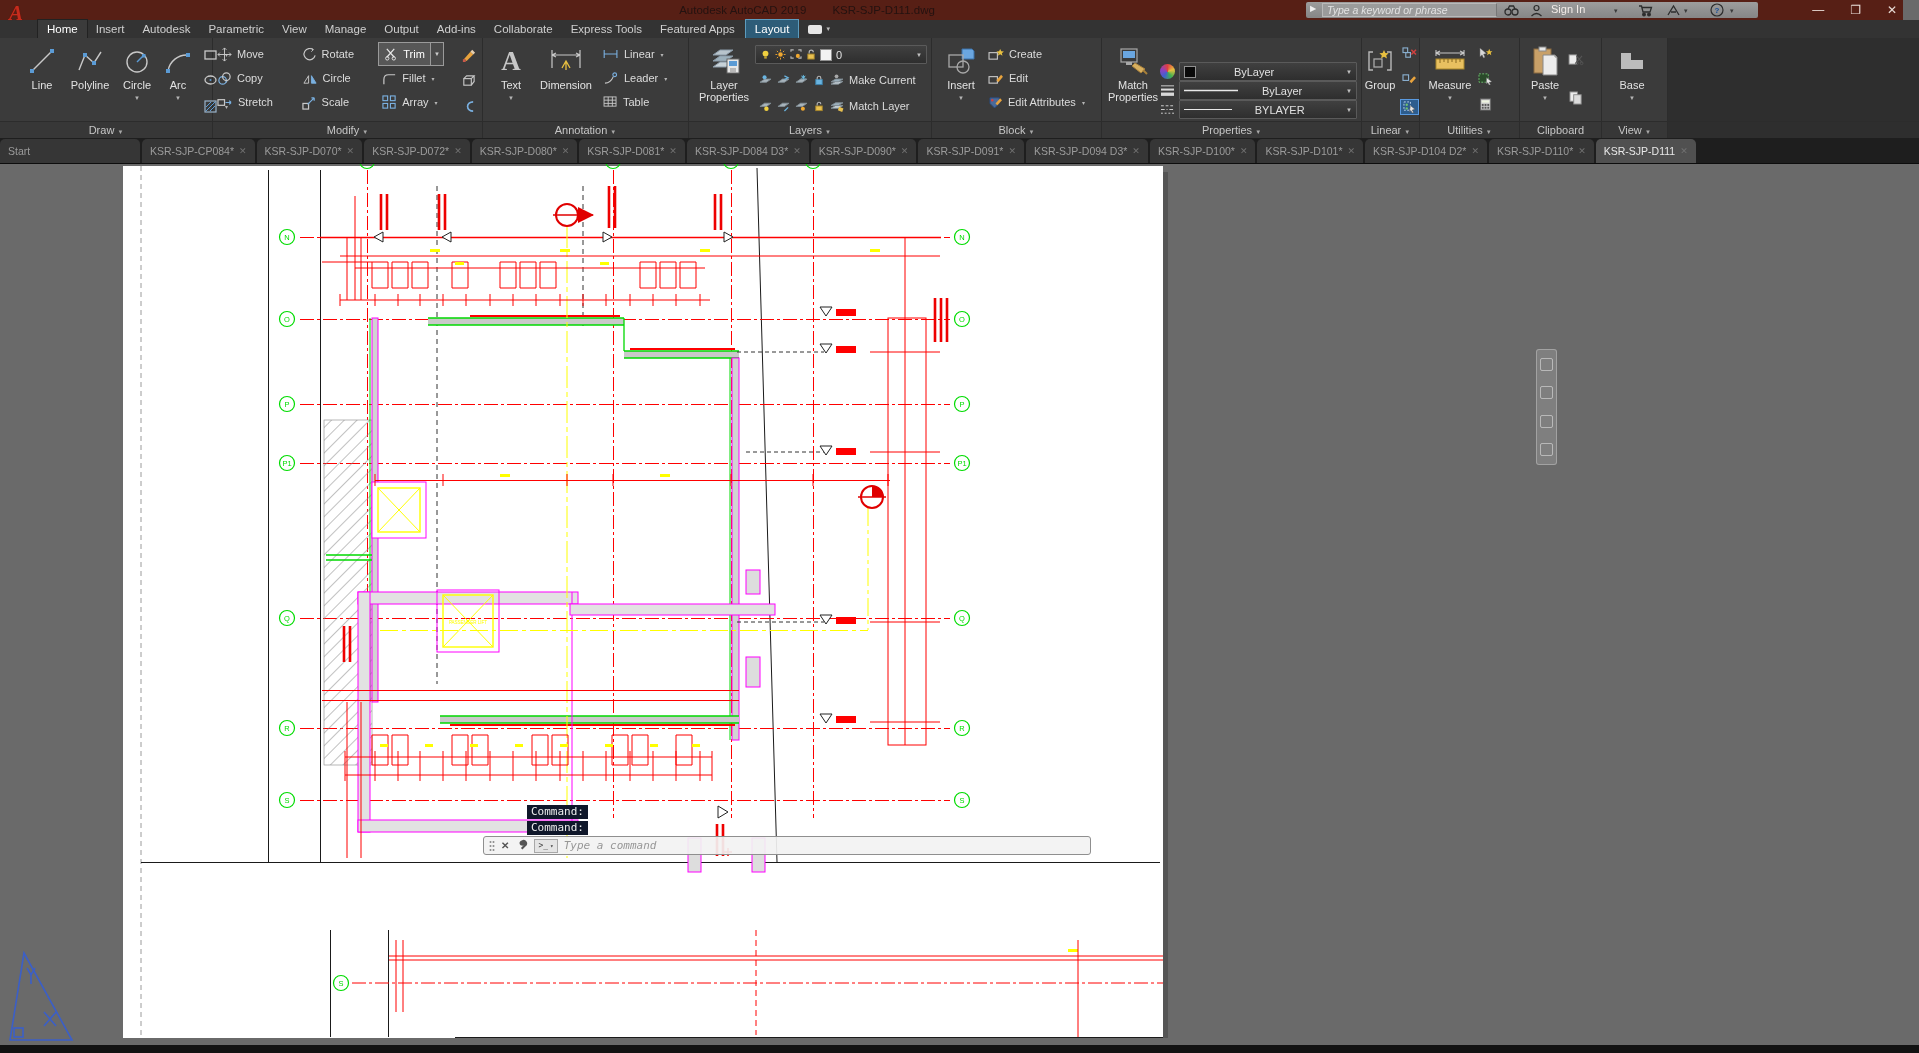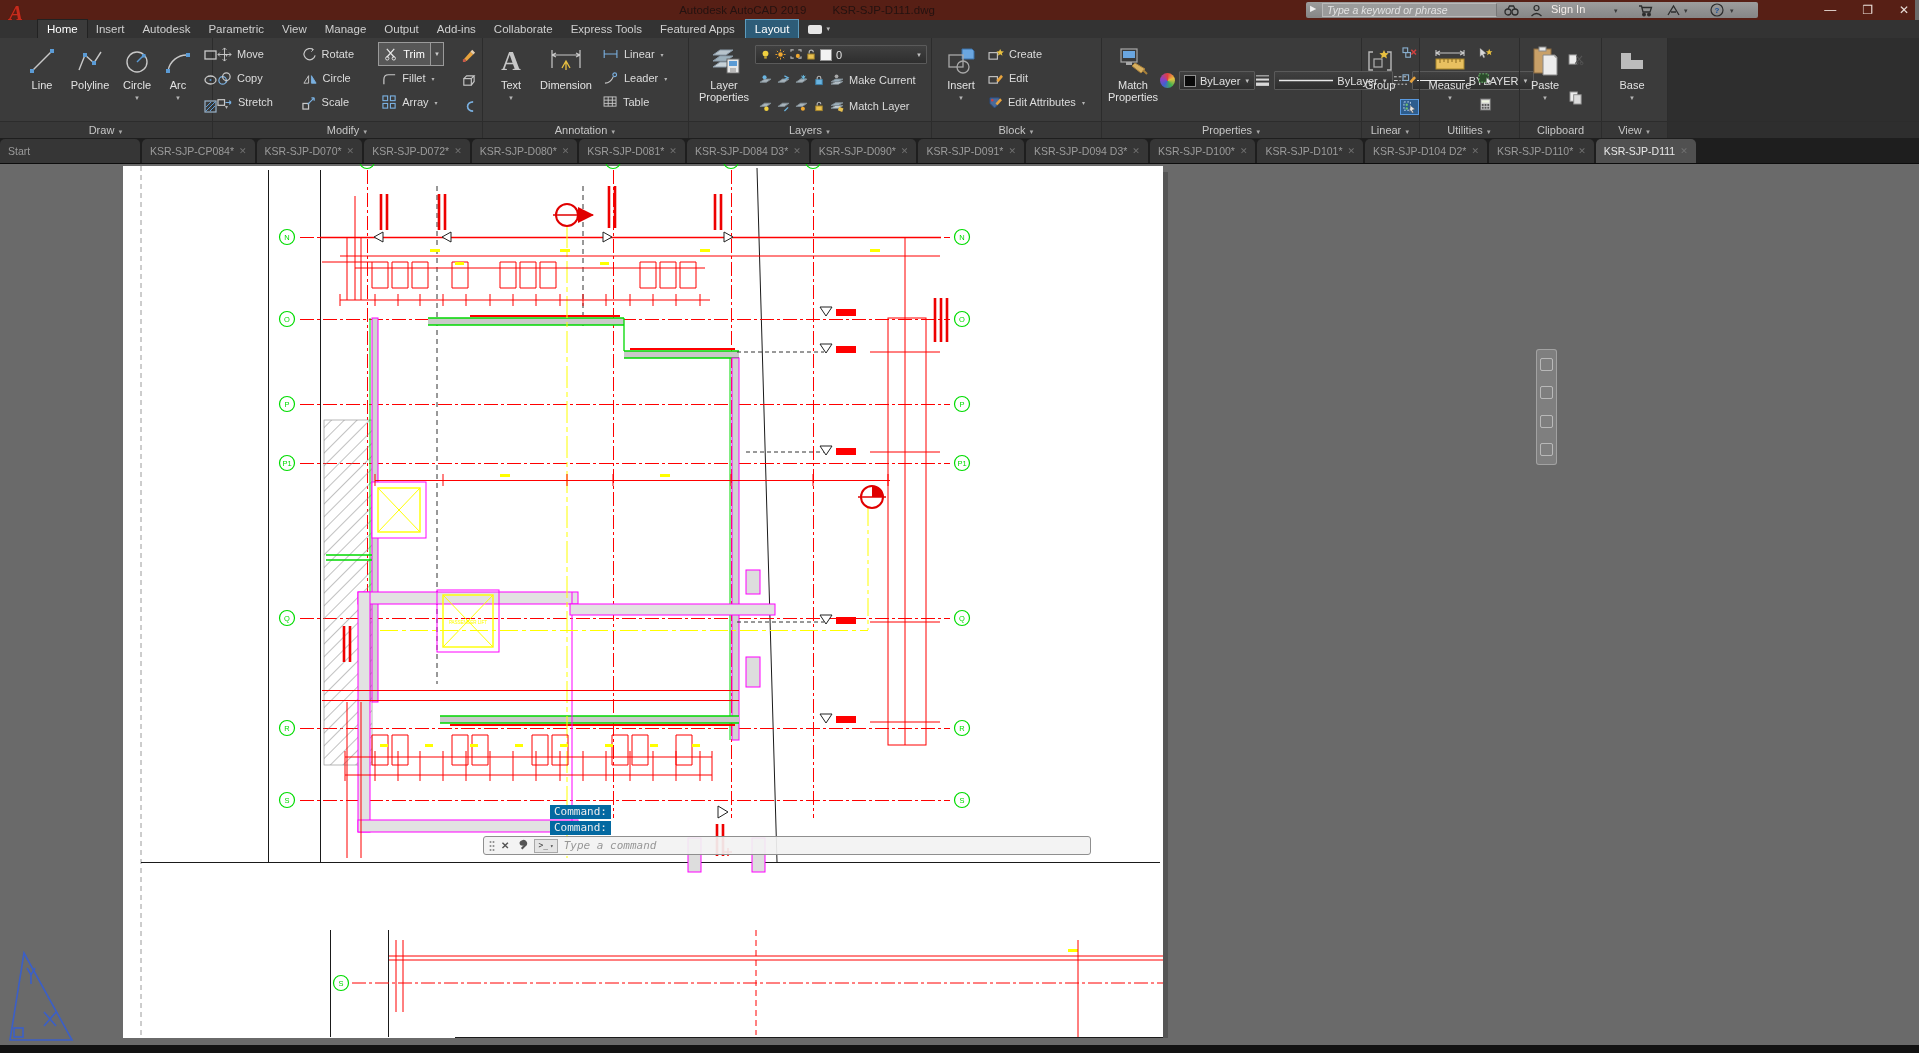--- a/index.html
+++ b/index.html
@@ -1,21 +1,21 @@
 <!DOCTYPE html>
 <html><head>
 <meta charset="utf-8">
 <style>
   *{margin:0;padding:0;box-sizing:border-box}
   html,body{width:1919px;height:1053px;overflow:hidden;background:#000;
     font-family:"Liberation Sans",sans-serif;-webkit-font-smoothing:antialiased}
   #app{position:relative;width:1919px;height:1053px;background:#6a6a6a;overflow:hidden}
 
   
-  .titlebar{position:absolute;top:0;left:0;right:4px;height:20px;background:#571f15;z-index:40}
+  .titlebar{position:absolute;top:0;left:0;right:16px;height:20px;background:#571f15;z-index:40}
   .acad-logo{position:absolute;left:3px;top:0;width:26px;height:26px;font:italic 700 21px "Liberation Serif",serif;
     color:#c62c1d;text-shadow:0 0 1px #7a1208;line-height:26px;text-align:center;z-index:41}
   .logo-caret{position:absolute;left:30px;top:6px;font-size:7px;color:#cdbcb6}
   .qat{position:absolute;left:40px;top:2px;height:16px;width:212px;border-radius:2px;
     background:linear-gradient(#a9a9a9,#8d8d8d);display:flex;align-items:center;gap:5px;padding:0 6px}
   .qat svg{display:block}
   .qat .caret{font-size:6px;color:#3c3c3c}
   .tb-title{position:absolute;left:807px;top:0;transform:translateX(-50%);height:20px;line-height:20px;
     font-size:11.5px;color:#241210;white-space:nowrap;display:flex;gap:26px}
   .tb-right-strip{position:absolute;left:1306px;top:2px;width:452px;height:16px;border-radius:2px;
@@ -86,22 +86,22 @@
     display:flex;gap:8px;padding:1px 6px;font-size:10px;color:#333}
   .navbar{position:absolute;left:1536px;top:349px;width:21px;height:116px;z-index:20;border-radius:3px;
     background:rgba(235,235,235,0.16);border:1px solid rgba(255,255,255,0.28);
     display:flex;flex-direction:column;align-items:center;justify-content:space-around}
   .navbar i{display:block;width:13px;height:13px;border:1px solid rgba(255,255,255,0.45);border-radius:2px}
 
   
   .cmd-hist{position:absolute;left:527px;top:775px;z-index:25;font:10px "DejaVu Sans Mono",monospace;
     letter-spacing:-0.2px;color:#2e2e2e;line-height:16px}
   .cmd-hist .row{background:#a8a8a8;display:table;padding:0 4px;white-space:pre}
-  .cmd-prompt{position:absolute;left:550px;z-index:25;font:11px "DejaVu Sans Mono",monospace;
-    background:#0369a1;color:#ededed;padding:0 4px;height:14px;line-height:14px}
+  .cmd-prompt{position:absolute;left:527px;z-index:25;font:11px "DejaVu Sans Mono",monospace;
+    background:#0f172a;color:#ededed;padding:0 4px;height:14px;line-height:14px}
   .cmd-bar{position:absolute;left:483px;top:836px;width:608px;height:19px;z-index:25;border-radius:3px;
     background:rgba(242,242,242,0.92);border:1px solid #8f8f8f;display:flex;align-items:center;gap:6px;padding:0 5px}
   .cmd-bar .x{color:#555;font-size:10px;font-weight:bold}
   .cmd-chip{display:flex;align-items:center;gap:2px;background:#e4e4e4;border:1px solid #a8a8a8;
     height:14px;padding:0 3px;font:8px "DejaVu Sans Mono",monospace;color:#444}
   .cmd-input{flex:1;border:none;outline:none;background:transparent;
     font:italic 11px "DejaVu Sans Mono",monospace;color:#8e8e8e}
   .cmd-input::placeholder{color:#979797}
 </style>
 </head>
@@ -850,21 +850,21 @@
           <svg width="32" height="32" viewBox="0 0 32 32">
               <rect x="4" y="4" width="16" height="13" fill="#3a3a3a" stroke="#a8a8a8" stroke-width="1.2"></rect>
               <rect x="6" y="6" width="12" height="7" fill="#6aa6e0"></rect>
               <rect x="9" y="17" width="6" height="3" fill="#a8a8a8"></rect>
           <polygon points="18,18 28,24 24,28 15,21" fill="#d8b060" stroke="#a8803a"></polygon>
               <path d="M26 25 l4 4" stroke="#a8803a" stroke-width="2"></path>
             </svg>
           </span>
         <span>Match Properties</span>
       </div>
-      <div style="display:flex;flex-direction:row;justify-content:flex-start;flex:1;padding:2px 4px 2px 0">
+      <div style="display:flex;flex-direction:column;justify-content:flex-end;flex:1;padding:2px 4px 2px 0">
         <div style="display:flex;align-items:center;gap:4px">
           <span style="width:15px;height:15px;border-radius:50%;
             background:conic-gradient(#e04040,#e8c040,#40b050,#4060d0,#9040c0,#e04040);display:inline-block"></span>
           <div class="combo" style="flex:1">
             <span class="swatch"></span>
             <span style="margin:0 auto">ByLayer</span>
             <span class="cc">▼</span>
           </div>
         </div>
         <div style="display:flex;align-items:center;gap:4px">

